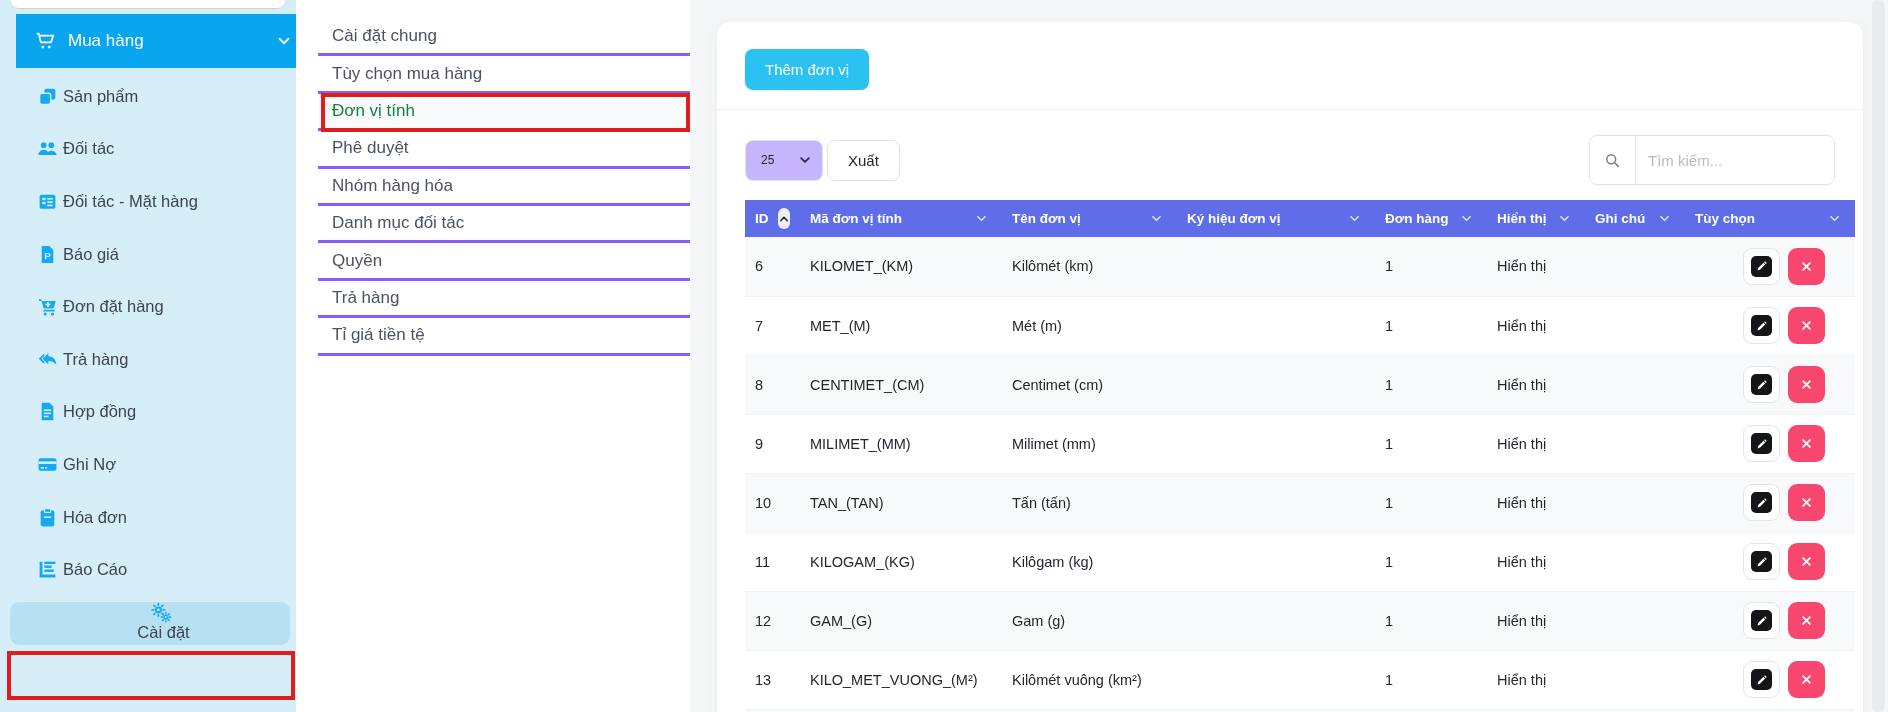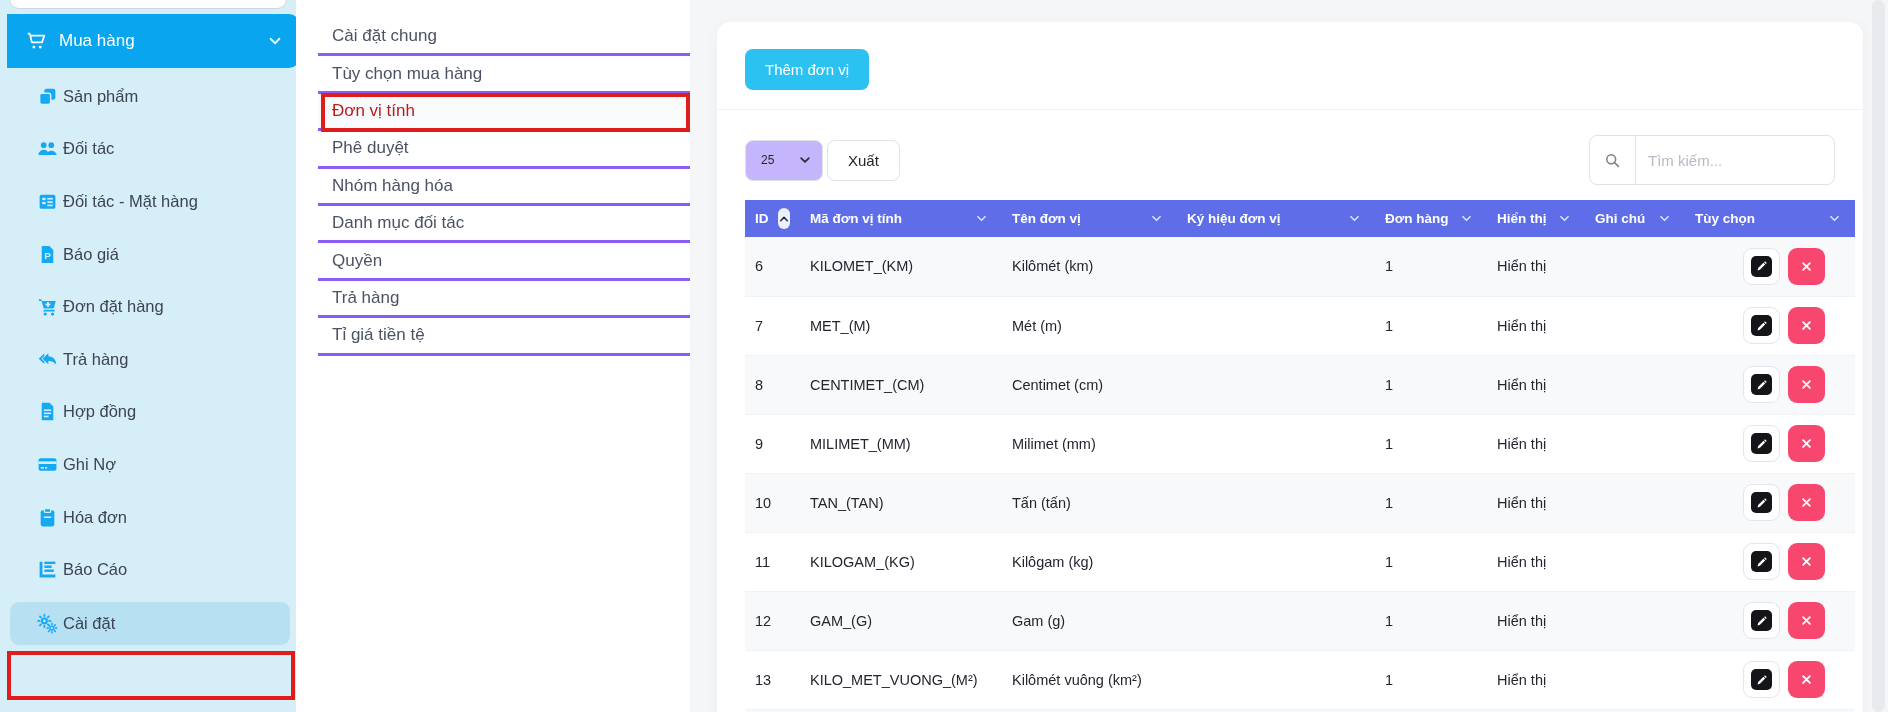--- a/index.html
+++ b/index.html
@@ -8,44 +8,44 @@
        font-family:"Liberation Sans",sans-serif;-webkit-font-smoothing:antialiased;}
 
   
   .page-bg{position:absolute;left:690px;top:0;right:0;bottom:0;background:#f5f6f8;}
   .scroll-track{position:absolute;right:3px;top:0;width:13px;height:712px;background:#e9eaed;border-radius:7px;}
 
   
   .sidebar{position:absolute;left:0;top:0;width:296px;height:712px;background:#d6eef8;overflow:hidden;}
   .search-stub{position:absolute;left:9px;top:-24px;width:278px;height:33px;background:#fff;
                border:1px solid #cfd6de;border-radius:10px;}
-  .menu-header{position:absolute;left:7px;top:14px;width:292px;height:54px;background:#09a6ef;
+  .menu-header{position:absolute;left:16px;top:14px;width:292px;height:54px;background:#09a6ef;
                border-radius:0 10px 10px 0;display:flex;align-items:center;color:#fff;
                font-size:17px;font-weight:500;padding:0 16px 0 18px;cursor:pointer;}
   .menu-header .icon{width:22px;height:22px;color:#fff;flex:none;}
   .menu-header .lbl{margin-left:12px;}
   .menu-header .chev{margin-left:auto;width:16px;height:16px;color:#e4f6ff;}
   .side-items{position:absolute;top:70px;left:0;width:296px;}
   .side-item{height:52.6px;display:flex;align-items:center;padding-left:37px;
              font-size:16.5px;color:#3d4453;font-weight:500;cursor:pointer;}
   .side-item .icon{width:21px;height:21px;color:#14a9f2;margin-right:5px;flex:none;}
   .side-item.active{height:43px;margin:6px 6px 3.6px 10px;padding-left:27px;
-                    background:#b7e0f2;border-radius:9px;}
+                    background:#b7e0f2;border-radius:9px;flex-direction:column;}
   .icon svg{width:100%;height:100%;display:block;}
 
   
   .annotation{position:absolute;border:4px solid #e01d1d;z-index:9;pointer-events:none;}
   #anno-sidebar{left:7px;top:651px;width:288px;height:49px;}
   #anno-settings{left:321px;top:93px;width:369px;height:39px;}
 
   
   .settings-col{position:absolute;left:296px;top:0;width:394px;height:712px;background:#fff;padding-top:19px;}
   .settings-item{margin-left:22px;height:37.4px;display:flex;align-items:center;padding-left:14px;
                  border-bottom:3px solid #8b5cf6;font-size:17px;color:#4b5263;cursor:pointer;}
-  .settings-item.active{background:#f9fafb;color:#b91c1c;}
+  .settings-item.active{background:#f9fafb;color:#15803d;}
 
   
   .card{position:absolute;left:717px;top:22px;width:1146px;height:740px;background:#fff;
         border-radius:14px;box-shadow:0 3px 14px rgba(60,70,100,.05);}
   .card-top{padding:27px 28px 0;}
   .btn-add{display:inline-flex;align-items:center;height:41px;padding:0 20px;background:#2bc2f2;
            color:#fff;font-size:15px;font-weight:400;border:none;border-radius:8px;cursor:pointer;
            font-family:inherit;}
   .card-divider{margin-top:19px;border-top:1px solid #eff2f5;}
   .toolbar{margin:25px 28px 0;display:flex;align-items:center;}

